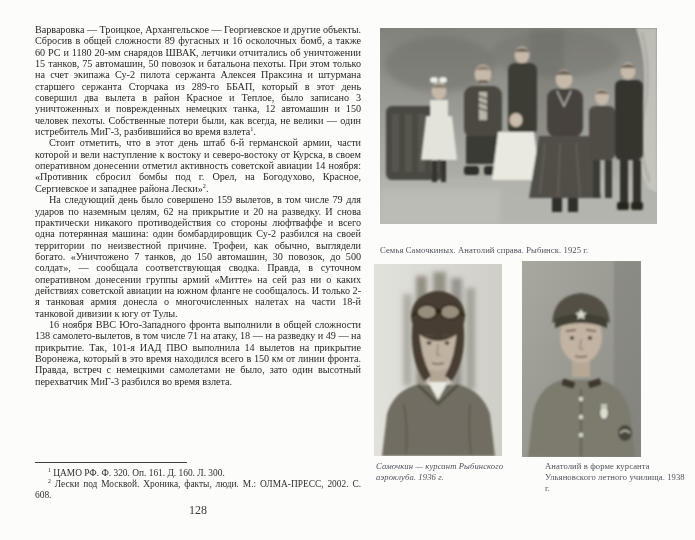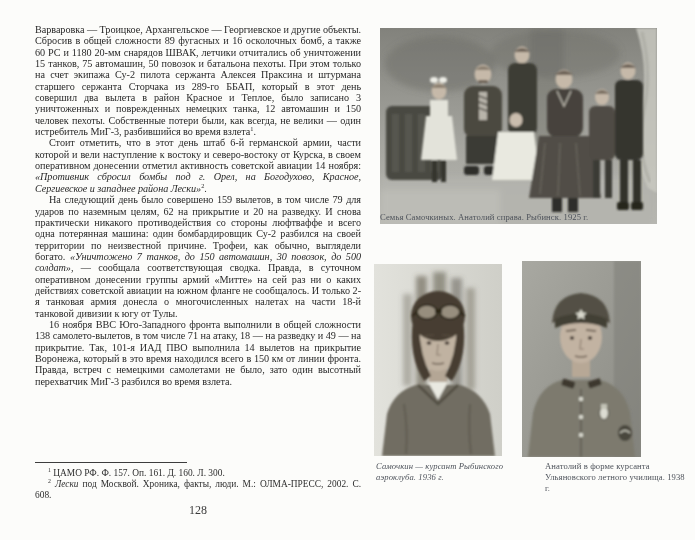--- a/index.html
+++ b/index.html
@@ -10,21 +10,21 @@
     color:#2b2b2b;
   }
   .left-page{position:absolute;left:35px;top:24px;width:326px;}
   .body-text p{
     margin:0;text-align:justify;
     font-size:10.2px;line-height:11.35px;color:#282828;
     letter-spacing:-0.05px;
     -webkit-hyphens:auto;hyphens:auto;
   }
   .body-text p.indent{text-indent:14px;}
-  .body-text .it,.footnotes .it{font-style:italic;margin-top:47px;}
+  .body-text .it,.footnotes .it{margin-top:47px;}
   sup{font-size:0.62em;vertical-align:super;line-height:0;}
   .footnote-block{position:absolute;left:35px;top:462px;width:326px;}
   .footnote-sep{width:152px;height:0;border-top:1px solid #3d3d3d;margin-bottom:5px;}
   .footnotes p{
     margin:0;text-align:justify;text-indent:13px;
     font-size:9.4px;line-height:11px;color:#2e2e2e;
   }
   .page-number{
     position:absolute;left:35px;top:503px;width:326px;
     text-align:center;font-size:12px;color:#3a3a3a;
@@ -32,40 +32,40 @@
   figure{margin:0;padding:0;position:absolute;}
   figure svg{display:block;}
   .photo-family{left:380px;top:28px;width:277px;height:196px;}
   .photo-aeroclub{left:374px;top:264px;width:128px;height:192px;}
   .photo-uniform{left:522px;top:261px;width:119px;height:196px;}
   .caption{
     position:absolute;
     font-size:8.6px;line-height:10.8px;color:#4d525a;
     letter-spacing:0.1px;
   }
-  .caption-family{left:380px;top:212px;width:280px;}
+  .caption-family{left:380px;top:245px;width:280px;}
   .caption-aeroclub{left:376px;top:461px;width:128px;font-style:italic;}
   .caption-uniform{left:522px;top:461px;width:142px;margin-left:23px;}
 </style>
 </head>
 <body>
 
 <div class="left-page">
   <div class="body-text" id="body-text">
       <p><span>Варваровка — Троицкое, Архангельское — Георгиевское и другие объекты. Сбросив в общей сложности 89 фугасных и 16 осколочных бомб, а также 60 РС и 1180 20-мм снарядов ШВАК, летчики отчитались об уничтожении 15 танков, 75 автомашин, 50 повозок и батальона пехоты. При этом только на счет экипажа Су-2 пилота сержанта Алексея Праксина и штурмана старшего сержанта Сторчака из 289-го ББАП, который в этот день совершил два вылета в район Красное и Теплое, было записано 3 уничтоженных и поврежденных немецких танка, 12 автомашин и 150 человек пехоты. Собственные потери были, как всегда, не велики — один истребитель МиГ-3, разбившийся во время взлета</span><sup>1</sup><span>.</span></p>
       <p class="indent"><span>Стоит отметить, что в этот день штаб 6-й германской армии, части которой и вели наступление к востоку и северо-востоку от Курска, в своем оперативном донесении отметил активность советской авиации 14 ноября: </span><span class="it">«Противник сбросил бомбы под г. Орел, на Богодухово, Красное, Сергиевское и западнее района Лески»</span><sup>2</sup><span>.</span></p>
       <p class="indent"><span>На следующий день было совершено 159 вылетов, в том числе 79 для ударов по наземным целям, 62 на прикрытие и 20 на разведку. И снова практически никакого противодействия со стороны люфтваффе и всего одна потерянная машина: один бомбардировщик Су-2 разбился на своей территории по неизвестной причине. Трофеи, как обычно, выглядели богато. </span><span class="it">«Уничтожено 7 танков, до 150 автомашин, 30 повозок, до 500 солдат»</span><span>, — сообщала соответствующая сводка. Правда, в суточном оперативном донесении группы армий «Митте» на сей раз ни о каких действиях советской авиации на южном фланге не сообщалось. И только 2-я танковая армия донесла о многочисленных налетах на части 18-й танковой дивизии к югу от Тулы.</span></p>
       <p class="indent"><span>16 ноября ВВС Юго-Западного фронта выполнили в общей сложности 138 самолето-вылетов, в том числе 71 на атаку, 18 — на разведку и 49 — на прикрытие. Так, 101-я ИАД ПВО выполнила 14 вылетов на прикрытие Воронежа, который в это время находился всего в 150 км от линии фронта. Правда, встреч с немецкими самолетами не было, зато один высотный перехватчик МиГ-3 разбился во время взлета.</span></p>
     </div>
 </div>
 
 <div class="footnote-block">
   <div class="footnote-sep"></div>
   <div class="footnotes" id="footnotes">
-      <p><sup>1</sup><span> ЦАМО РФ. Ф. 157. Оп. 161. Д. 160. Л. 300.</span></p>
+      <p><sup>1</sup><span> ЦАМО РФ. Ф. 320. Оп. 161. Д. 160. Л. 300.</span></p>
       <p><sup>2</sup><span> </span><span class="it">Лески</span><span> под Москвой. Хроника, факты, люди. М.: ОЛМА-ПРЕСС, 2002. С. 608.</span></p>
     </div>
 </div>
 
 <div class="page-number">128</div>
 
 <figure class="photo-family">
   <svg width="277" height="196" viewBox="0 0 277 196">
     <defs>
       <linearGradient id="fbg" x1="0" y1="0" x2="0" y2="1">

